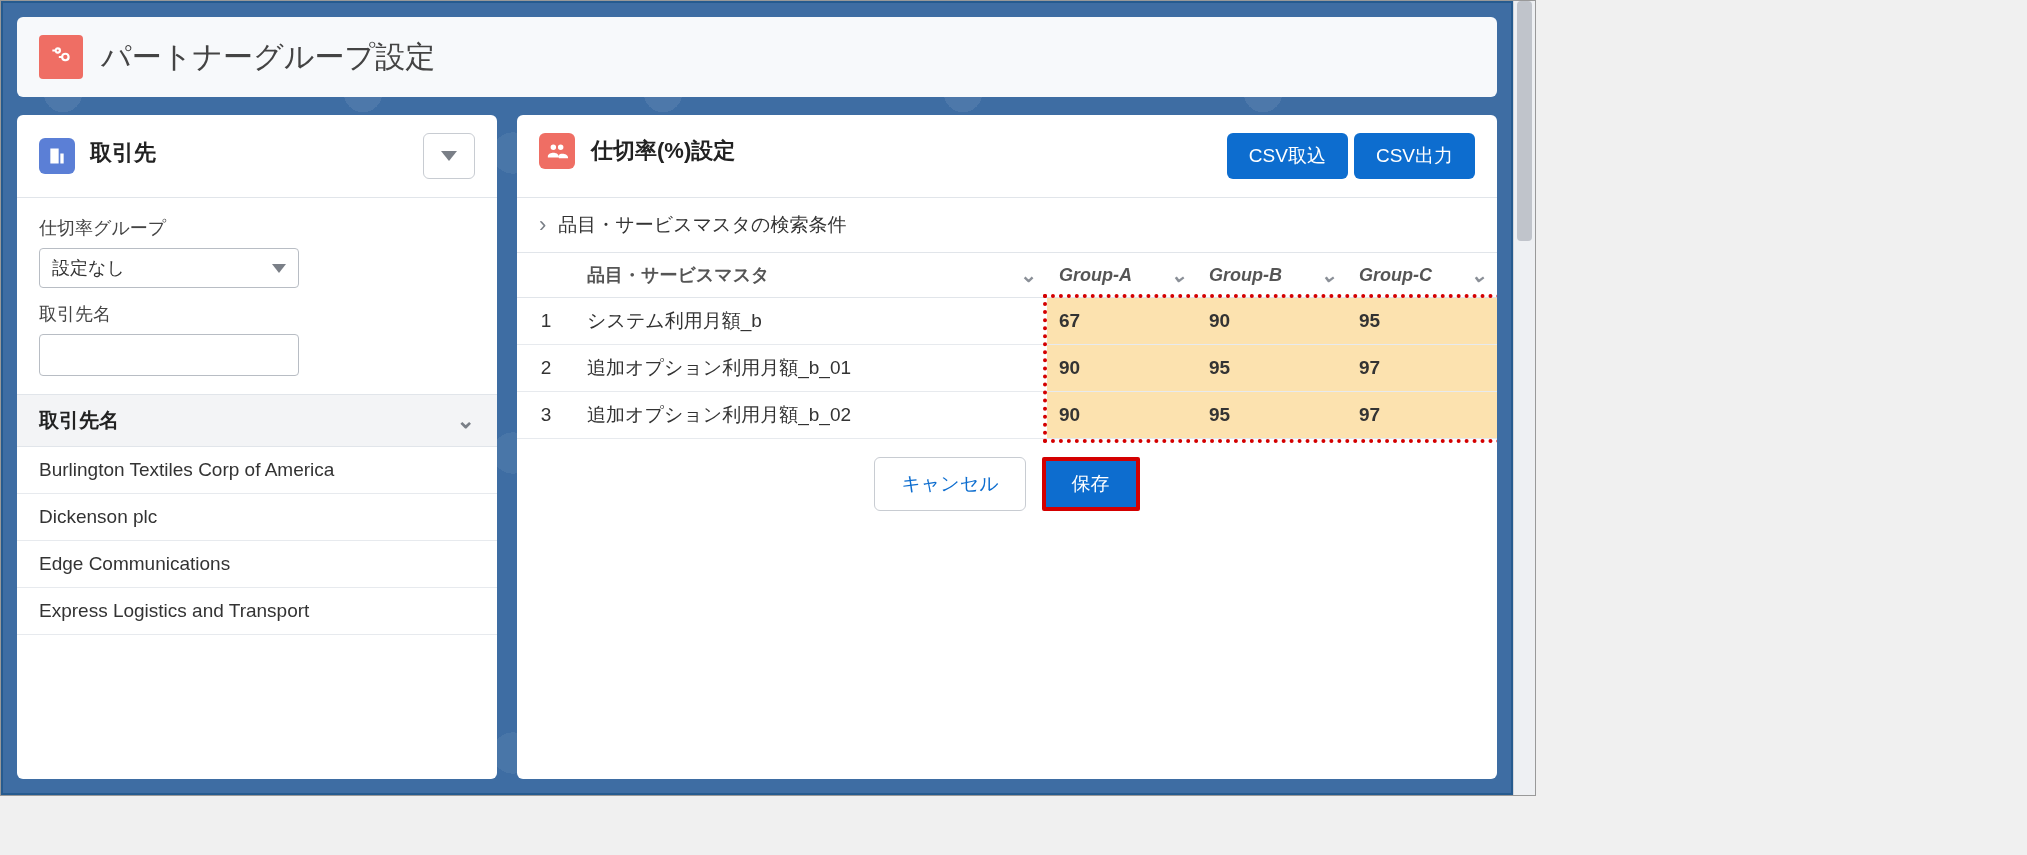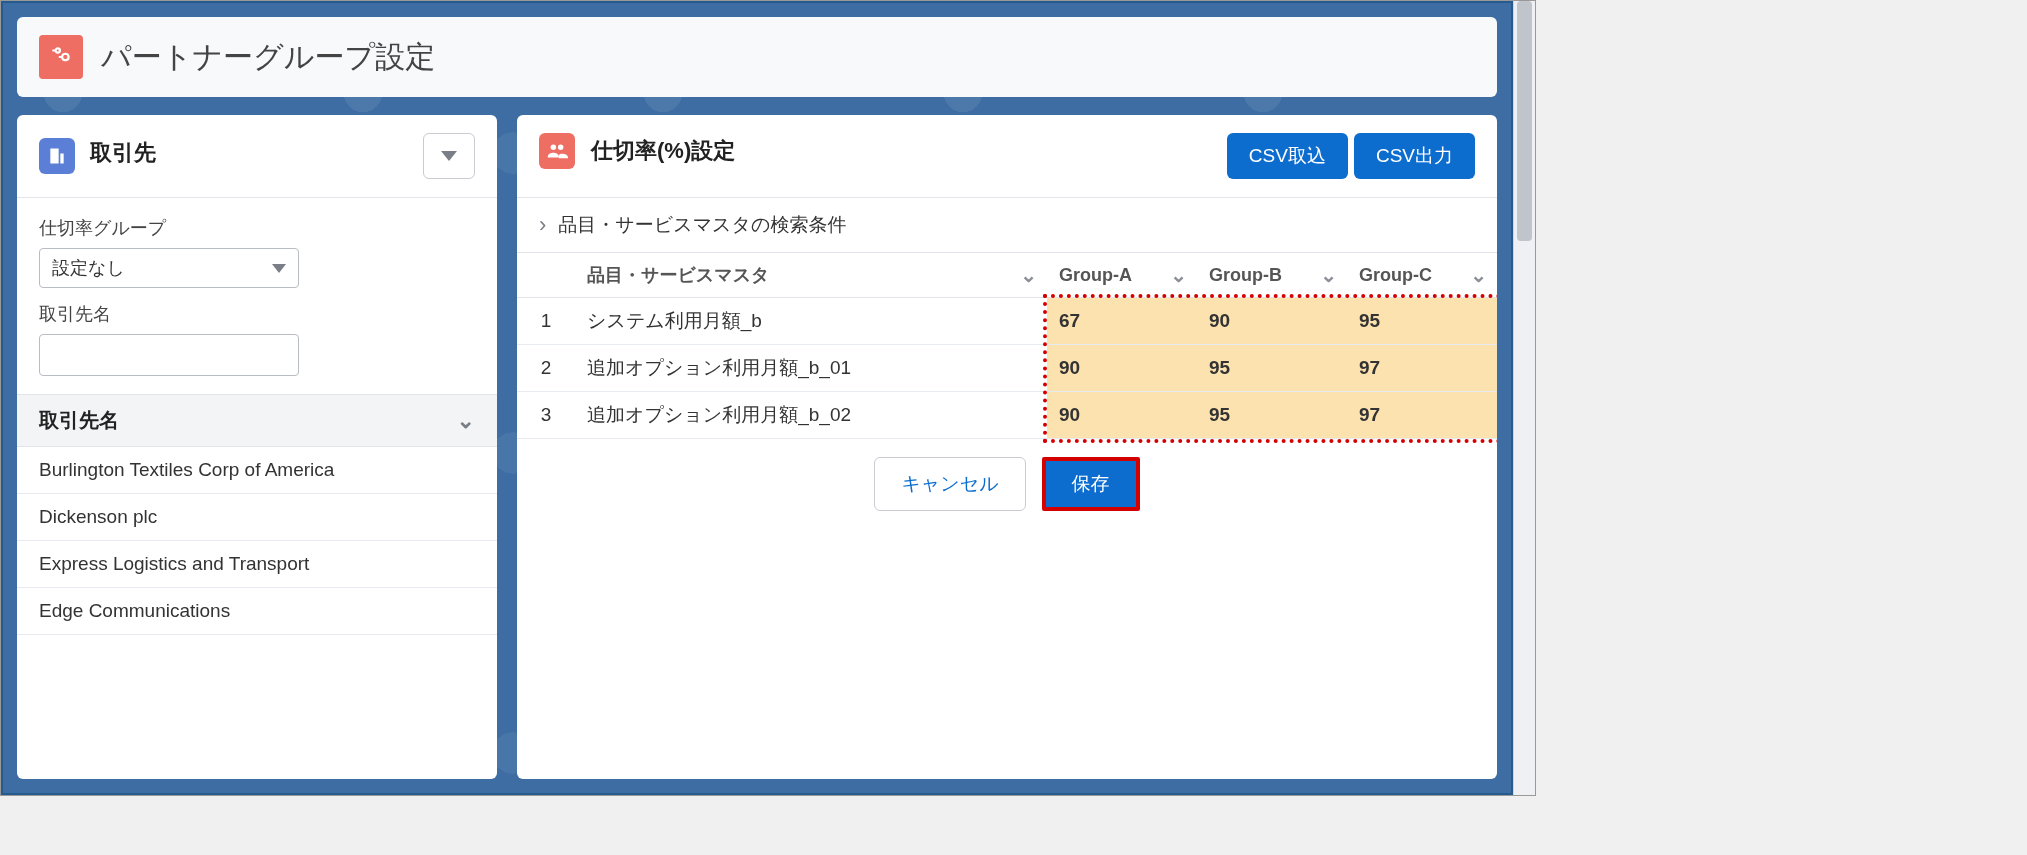--- a/index.html
+++ b/index.html
@@ -150,21 +150,21 @@
     text-align: left; font-size: 18px; font-weight: 700; color: #555;
     padding: 10px 12px; border-top: 1px solid #e1e5ea; border-bottom: 1px solid #e1e5ea;
     position: relative;
   }
   table.rate th .col-chev {
     position: absolute; right: 10px; top: 50%; transform: translateY(-50%);
     color: #8a8f97; font-size: 20px; cursor: pointer;
   }
   th.col-num { width: 58px; }
   th.col-name { width: auto; }
-  th.col-g { width: 150px; }
+  th.col-g { width: 150px; font-style: italic; }
   table.rate td {
     padding: 10px 12px; font-size: 19px; color: #333;
     border-bottom: 1px solid #e7eaee;
   }
   td.idx { text-align: center; color: #555; width: 58px; }
   td.hi { background: #fce2af; font-weight: 700; font-size: 20px; color: #333; }
 
   .highlight-box {
     position: absolute;
     border: 4px dotted #d40000;
@@ -242,22 +242,22 @@
           </div>
 
           <div class="list-header">
             <span>取引先名</span>
             <span class="chev">⌄</span>
           </div>
 
           <div class="acct-list">
             <div class="acct-row">Burlington Textiles Corp of America</div>
             <div class="acct-row">Dickenson plc</div>
+            <div class="acct-row">Edge Communications</div>
             <div class="acct-row">Express Logistics and Transport</div>
-            <div class="acct-row">Edge Communications</div>
           </div>
         </div>
 
         <div class="right-panel">
           <div class="right-head">
             <div class="right-head-left">
               <div class="right-icon">
                 <svg viewBox="0 0 24 24" fill="currentColor">
                     <path d="M8 11a3 3 0 1 0 0-6 3 3 0 0 0 0 6zm8 0a3 3 0 1 0 0-6 3 3 0 0 0 0 6zM2 19v-1c0-2.8 3.7-4 6-4s6 1.2 6 4v1H2zm12 0v-1c0-1 .3-1.8.8-2.5 1-.3 2.2-.5 3.2-.5 2.3 0 6 1.2 6 4v1h-10z"></path>
                   </svg>

